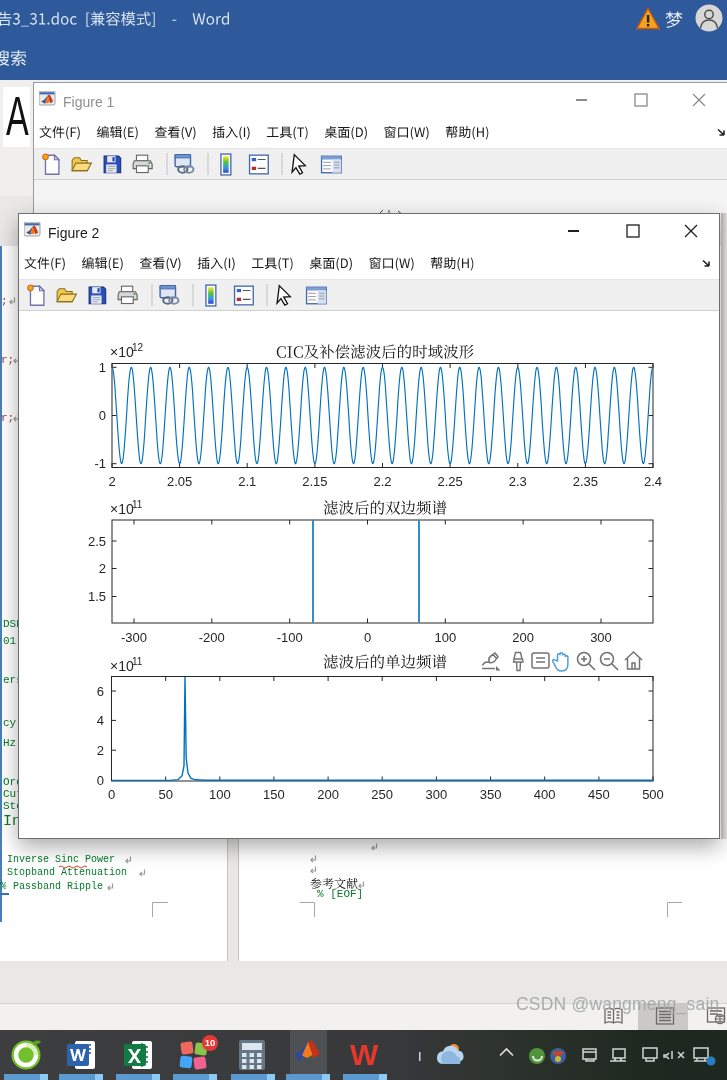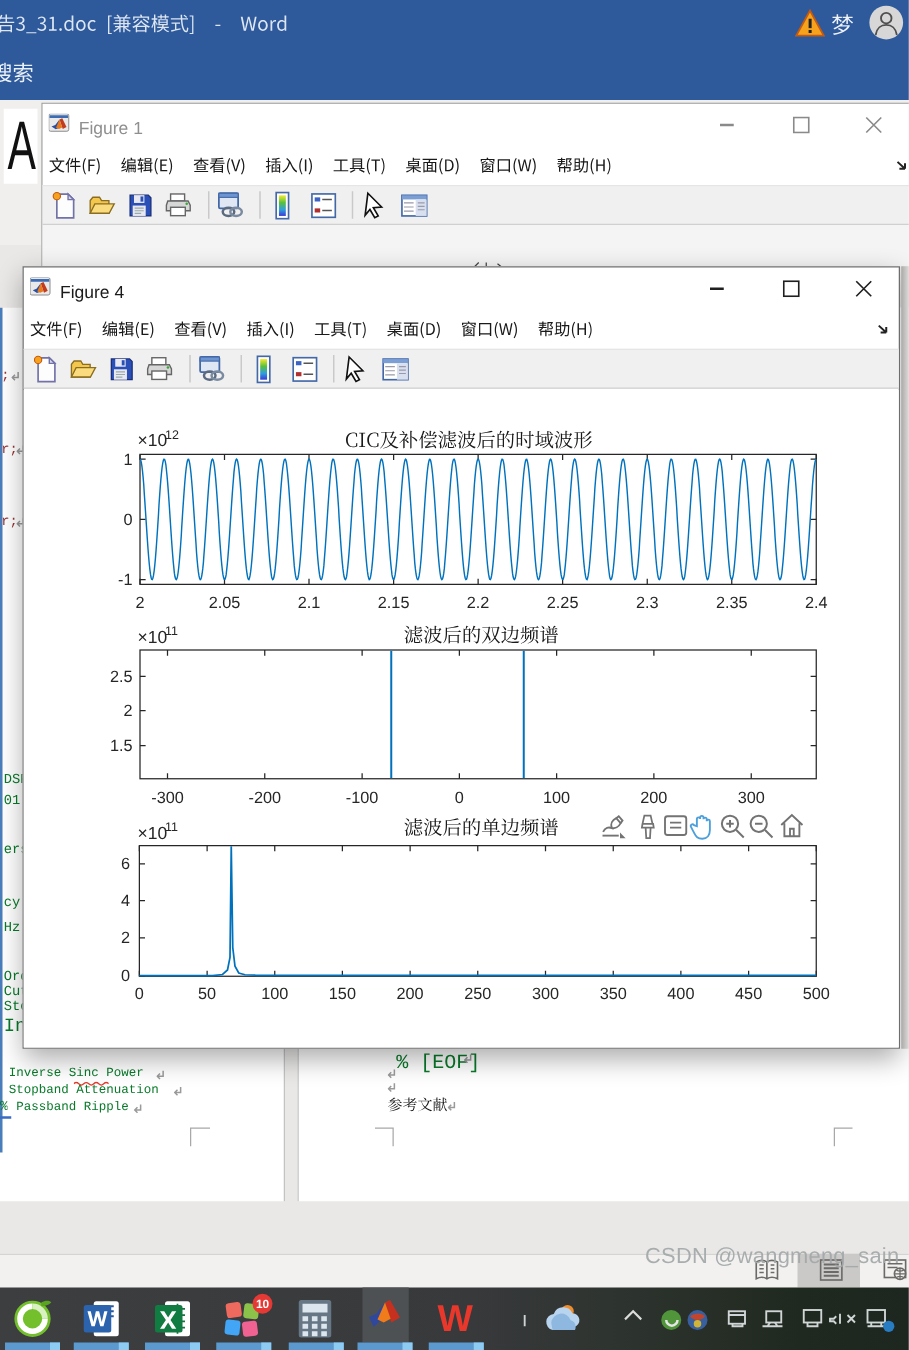--- a/index.html
+++ b/index.html
@@ -48,21 +48,21 @@
 <svg class="abs" style="left:125px;top:856px" width="7" height="8" viewBox="0 0 7 8">
     <use href="#plc"></use>
   </svg>
 <svg class="abs" style="left:139px;top:869px" width="7" height="8" viewBox="0 0 7 8">
     <use href="#plc"></use>
   </svg>
 <svg class="abs" style="left:107px;top:883px" width="7" height="8" viewBox="0 0 7 8">
     <use href="#plc"></use>
   </svg>
 <div class="abs" style="left:0;top:893px;width:9px;height:2px;background:#3a6cc3"></div>
-<div class="abs mono" style="left:317px;top:841px;font-size:16px;color:#087a2a">% [EOF]</div>
+<div class="abs mono" style="left:317px;top:888px;font-size:11px;color:#087a2a">% [EOF]</div>
 <svg class="abs" style="left:371px;top:843px" width="7" height="8" viewBox="0 0 7 8">
     <use href="#plc"></use>
   </svg>
 <svg class="abs" style="left:310px;top:855px" width="7" height="8" viewBox="0 0 7 8">
     <use href="#plc"></use>
   </svg>
 <svg class="abs" style="left:310px;top:866px" width="7" height="8" viewBox="0 0 7 8">
     <use href="#plc"></use>
   </svg>
 <svg style="position:absolute;left:310px;top:875px" width="52" height="18" viewBox="0 -13 52 18">
@@ -215,21 +215,21 @@
       <div class="abs" style="left:34px;top:180px;width:694px;height:33px;background:#f4f4f4"></div>
       <svg class="abs" style="left:377px;top:208px" width="30" height="9" viewBox="0 0 30 9">
         <path d="M1 7L6 2M3 8h6M11 6h6M12 2v6M20 7h7M21 3l5 4" stroke="#444" stroke-width="1" fill="none"></path>
       </svg>
     </div>
   </div>
 <div class="abs" style="left:18px;top:213px;width:702px;height:626px;background:#fff;border:1px solid #6e6e6e;box-shadow:0 8px 20px rgba(0,0,0,0.33)"></div>
 <svg class="abs" style="left:24px;top:222px" width="17" height="15" viewBox="0 0 17 15">
     <use href="#mlicon"></use>
   </svg>
-<div class="abs" style="left:48px;top:225px;font-size:14px;color:#1a1a1a">Figure 4</div>
+<div class="abs" style="left:48px;top:225px;font-size:14px;color:#1a1a1a">Figure 2</div>
 <div class="abs" style="left:567.5px;top:230px;width:11px;height:2px;background:#1f1f1f"></div>
 <svg class="abs" style="left:625.5px;top:224px" width="14" height="14" viewBox="0 0 14 14">
     <rect x="1" y="1" width="12" height="12" fill="none" stroke="#1f1f1f" stroke-width="1.3"></rect>
   </svg>
 <svg class="abs" style="left:683.5px;top:224px" width="14" height="14" viewBox="0 0 14 14">
     <path d="M1 1L13 13M13 1L1 13" stroke="#1f1f1f" stroke-width="1.3"></path>
   </svg>
 <svg class="abs" style="left:23.5px;top:254px" width="520" height="20" viewBox="0 -14 520 20">
     <use href="#menurow"></use>
   </svg>

